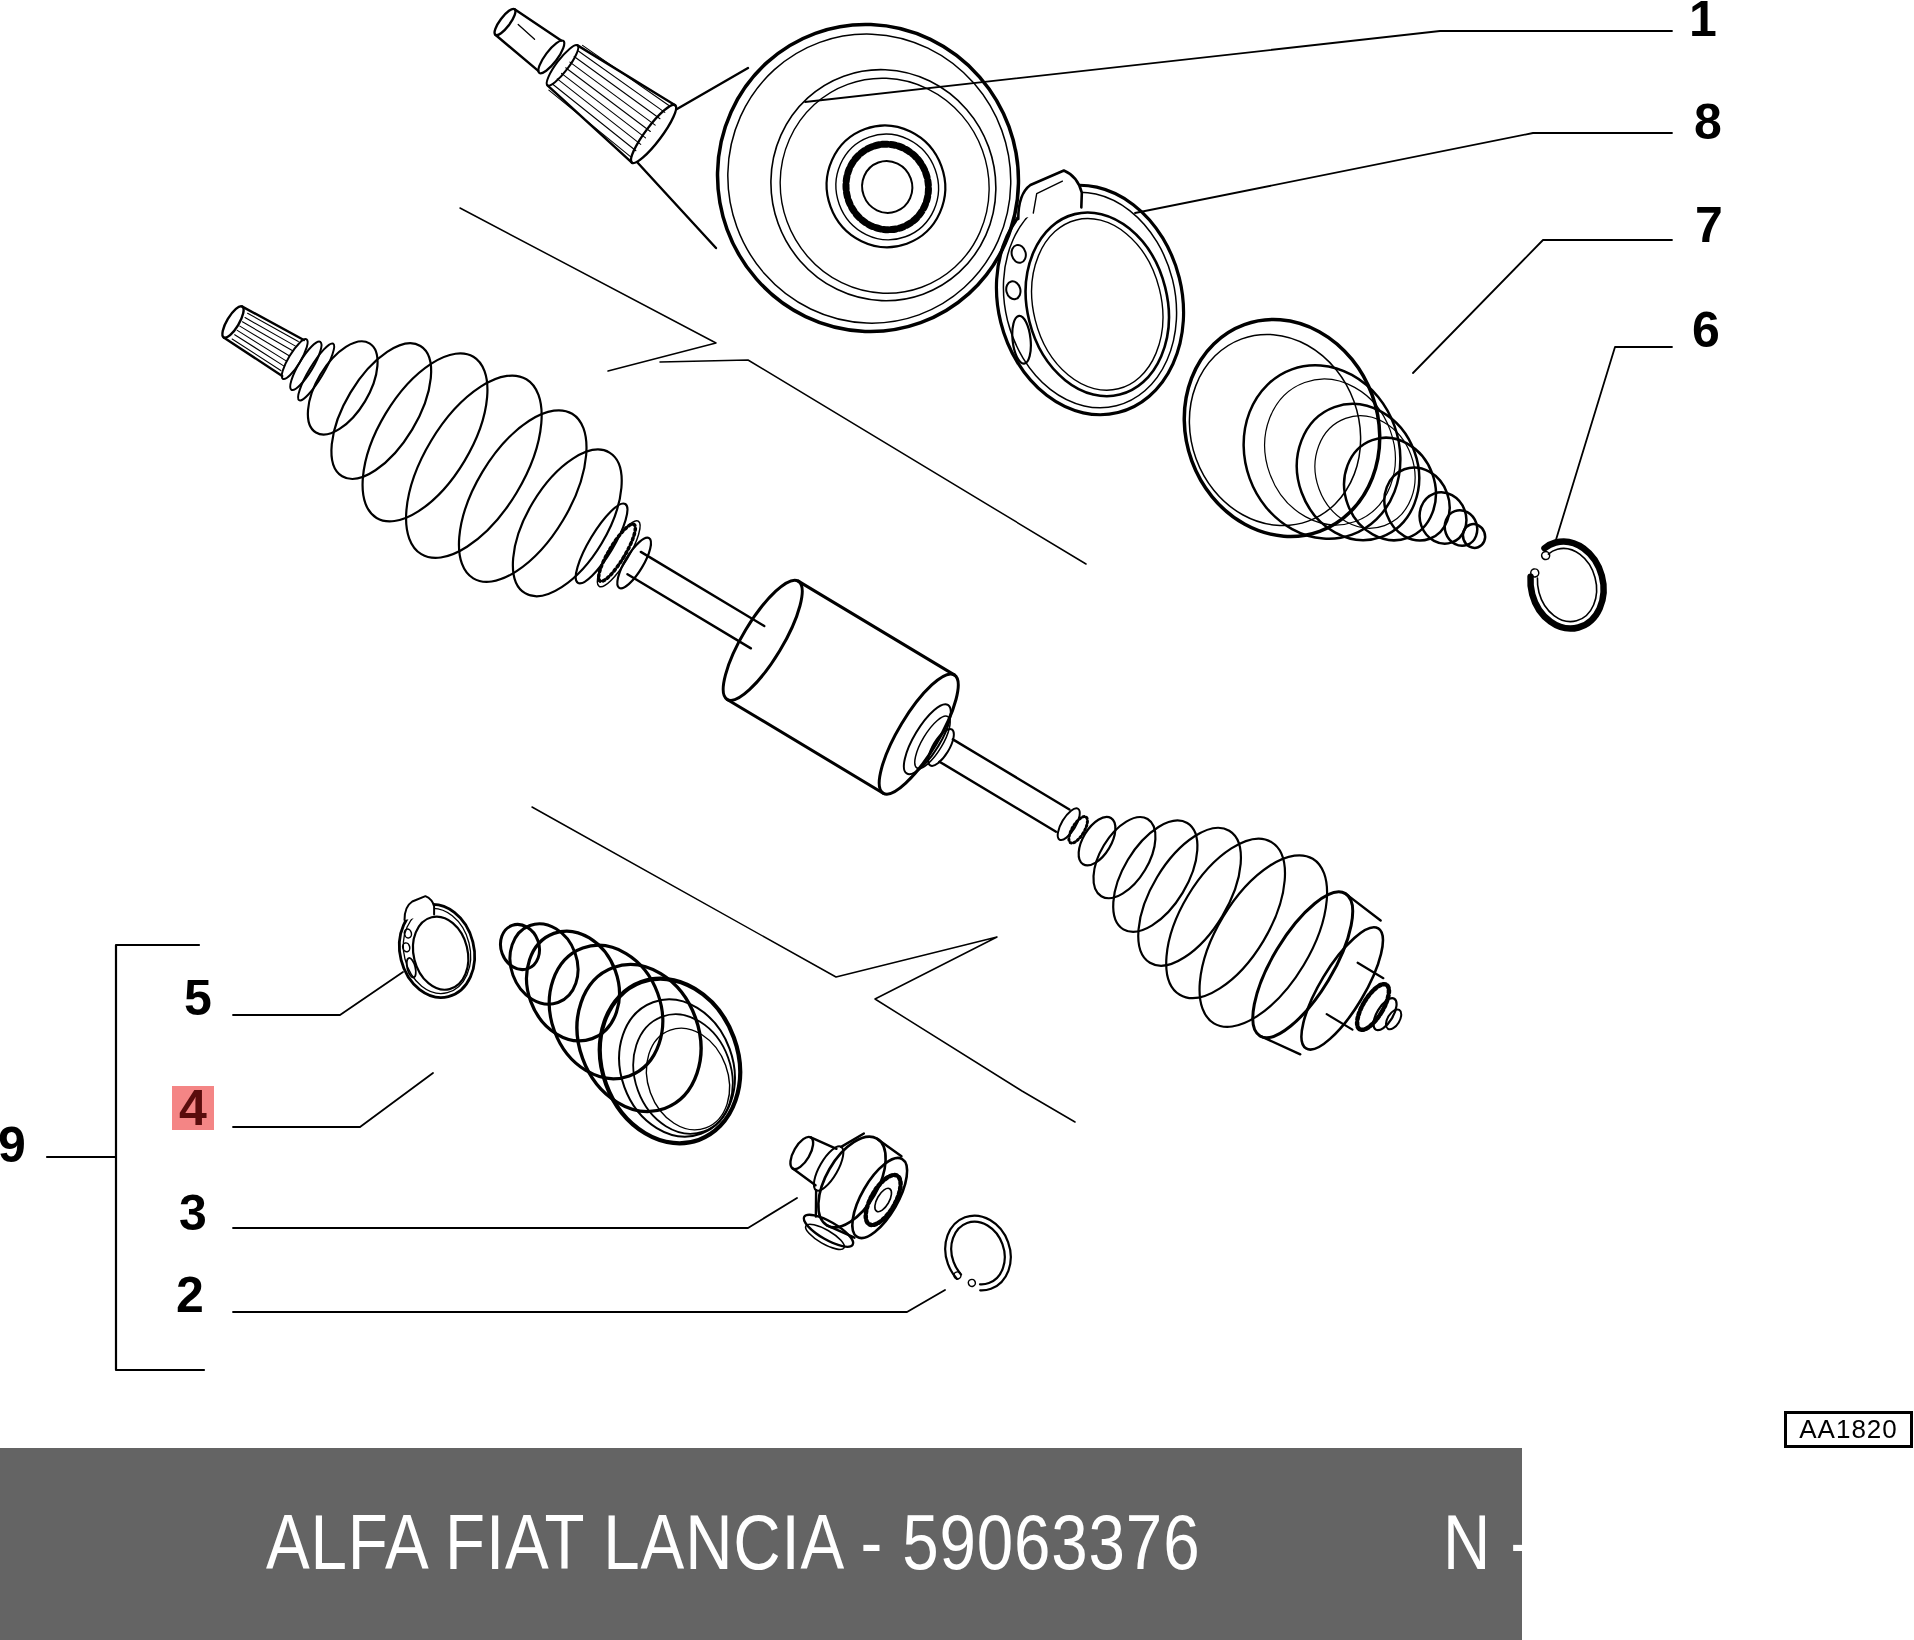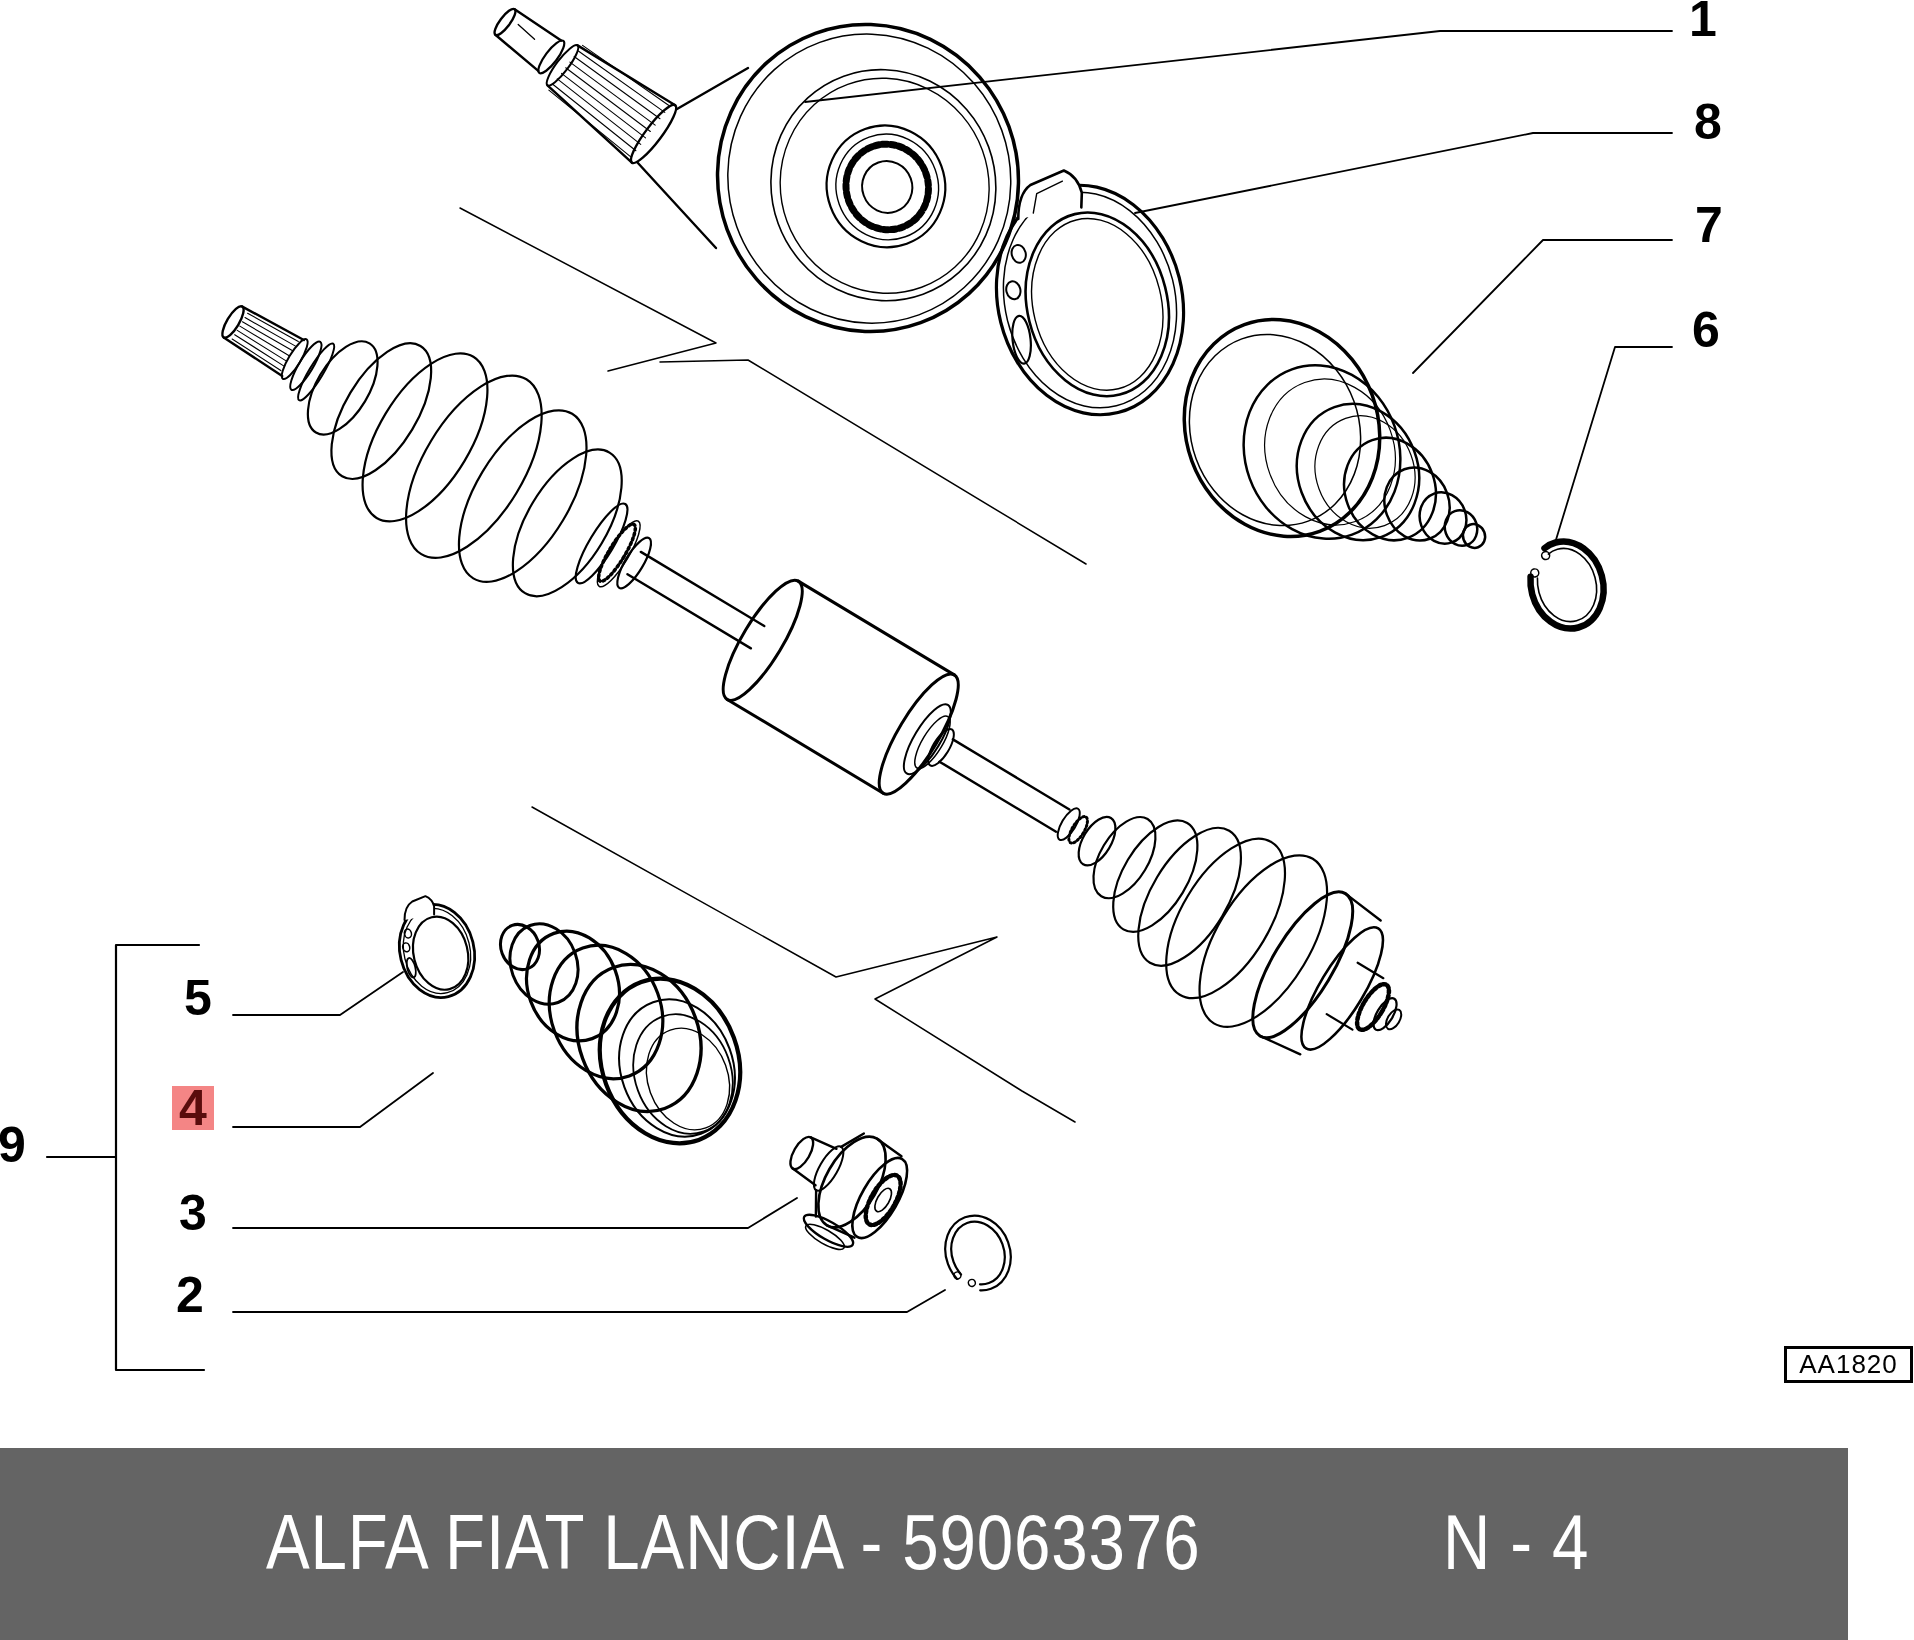--- a/index.html
+++ b/index.html
@@ -16,25 +16,25 @@
   .co8{left:1686px;top:96px}
   .co7{left:1687px;top:199px}
   .co6{left:1684px;top:304px}
   .co5{left:176px;top:972px}
   .co4{left:172px;top:1086px}
   .co3{left:171px;top:1187px}
   .co2{left:168px;top:1269px}
   .co9{left:-10px;top:1119px}
   .co.hl{width:42px;height:44px;line-height:44px;background:#f48585;color:#5a0c0c}
   
-  .figcode{position:absolute;left:1784px;top:1346px;width:123px;height:31px;
+  .figcode{position:absolute;left:1784px;top:1411px;width:123px;height:31px;
            border:3px solid #000;background:#fff;text-align:center;line-height:31px;
            font-size:26px;color:#000;letter-spacing:1px}
   
-  .footer{position:absolute;left:0;top:1448px;width:1848px;height:192px;background:#646464}
+  .footer{position:absolute;left:0;top:1448px;width:1522px;height:192px;background:#646464}
   .ft,.fr{position:absolute;top:50%;transform:translateY(-52%) scaleX(0.84);
           transform-origin:left center;font-size:78px;color:#ffffff;white-space:nowrap;
           letter-spacing:1px}
   .ft{left:266px}
   .fr{left:1443px}
 </style>
 </head>
 <body>
 
 <div class="stage">

